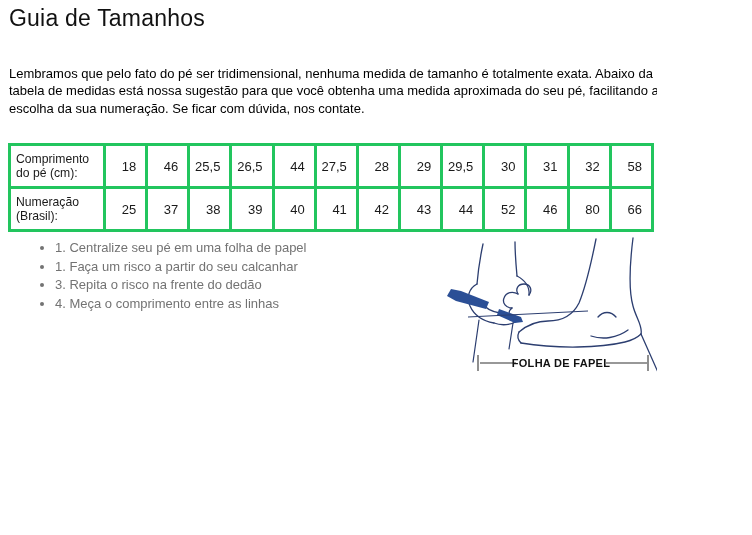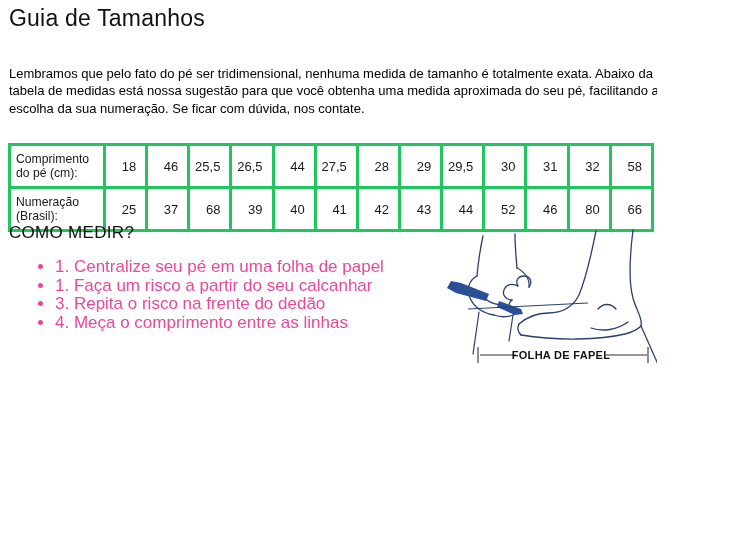--- a/index.html
+++ b/index.html
@@ -30,25 +30,25 @@
   }
   table.sizes td.lbl {
     text-align:left; padding:2px 2px 2px 5px;
     font-size:12.2px; line-height:14.5px; white-space:normal;
   }
   .howto {
     position:absolute; left:9px; top:223px;
     font-size:17px; font-weight:400; color:#111; letter-spacing:0.3px;
   }
   ul.steps {
-    position:absolute; left:9px; top:260px; margin:0; padding:0 0 0 46px;
-    font-size:17px; color:#ec4899; list-style-type:disc;
+    position:absolute; left:9px; top:241px; margin:0; padding:0 0 0 46px;
+    font-size:13px; color:#737373; list-style-type:disc;
   }
   ul.steps li { margin:0 0 4.5px 0; line-height:14px; }
-  .fig { position:absolute; left:440px; top:224px; width:312px; height:168px; }
+  .fig { position:absolute; left:440px; top:232px; width:312px; height:168px; }
   .fig svg { display:block; width:312px; height:168px; }
 </style>
 </head>
 <body>
 
 <div class="page">
 
   <div class="title">Guia de Tamanhos</div>
 
 
@@ -85,36 +85,35 @@
       <td>29,5</td>
       <td>30</td>
       <td>31</td>
       <td>32</td>
       <td>58</td>
     </tr>
     <tr>
       <td class="lbl">Numeração (Brasil):</td>
       <td>25</td>
       <td>37</td>
-      <td>68</td>
+      <td>38</td>
       <td>39</td>
       <td>40</td>
       <td>41</td>
       <td>42</td>
       <td>43</td>
       <td>44</td>
       <td>52</td>
       <td>46</td>
       <td>80</td>
       <td>66</td>
     </tr>
   </tbody>
     </table>
 
-  <div class="howto">COMO MEDIR?</div>
 
   <ul class="steps">
     <li>1. Centralize seu pé em uma folha de papel</li>
     <li>1. Faça um risco a partir do seu calcanhar</li>
     <li>3. Repita o risco na frente do dedão</li>
     <li>4. Meça o comprimento entre as linhas</li>
   </ul>
 
   <div class="fig">
     <svg viewBox="440 236 312 168" xmlns="http://www.w3.org/2000/svg">

